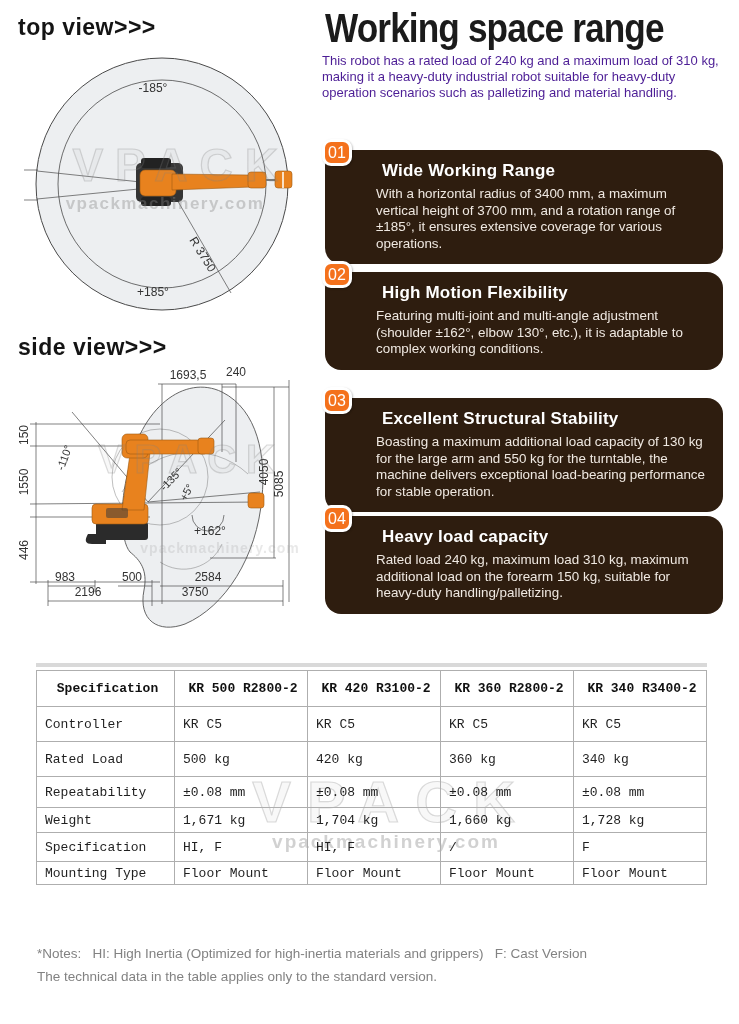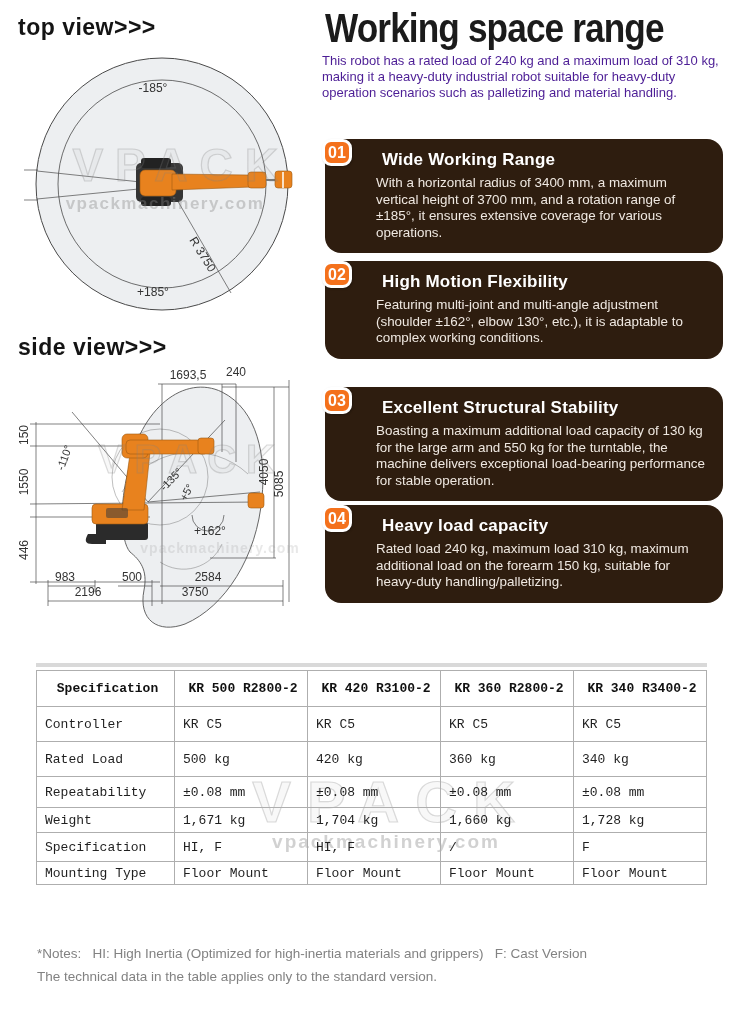--- a/index.html
+++ b/index.html
@@ -33,29 +33,29 @@
     position:absolute; left:325px; top:6px; width:410px;
     font-size:40px; font-weight:bold; color:#1b1b1b; letter-spacing:-1px;
     transform:scaleX(0.88); transform-origin:left center; white-space:nowrap;
   }
   .main-desc {
     position:absolute; left:322px; top:53px; width:404px;
     font-size:13px; line-height:1.22; color:#4c1d95;
   }
   .feature { position:absolute; left:322px; width:401px; }
   .feature-box {
-    margin:0 0 0 3px; background:#2E1D0F; border-radius:16px;
+    margin:11px 0 0 3px; background:#2E1D0F; border-radius:16px;
     padding:9px 16px 12px 51px; color:#EFE8E1; min-height:86px;
   }
   .feature-title { font-size:17px; font-weight:bold; color:#ffffff; margin:2px 0 5px 6px; letter-spacing:0.2px; }
   .feature-body  { font-size:13.4px; line-height:1.24; }
   .feature-badge {
     position:absolute; left:0; top:0; width:30px; height:27px;
     background:#F4711C; border:3px solid #ffffff; border-radius:9px;
-    color:#ffffff; font-weight:bold; font-size:16px;
+    color:#ffffff; font-weight:normal; font-size:16px;
     display:flex; align-items:center; justify-content:center;
     box-shadow:1px 1px 2px rgba(0,0,0,0.25);
   }
 
   
   .table-wrap { position:absolute; left:36px; top:663px; width:671px; }
   .table-strip { height:4px; background:#d9d9d9; margin-bottom:3px; }
   table.spec {
     border-collapse:collapse; width:671px; table-layout:fixed;
     font-family:"Liberation Mono","DejaVu Sans Mono",monospace;

